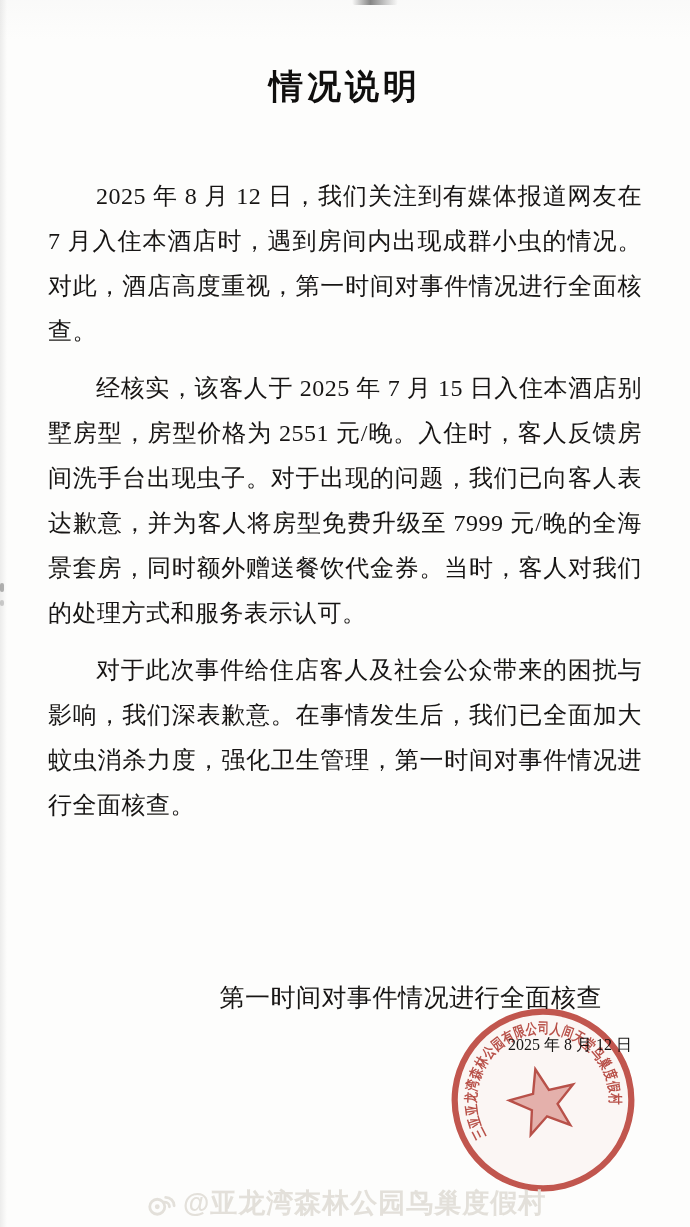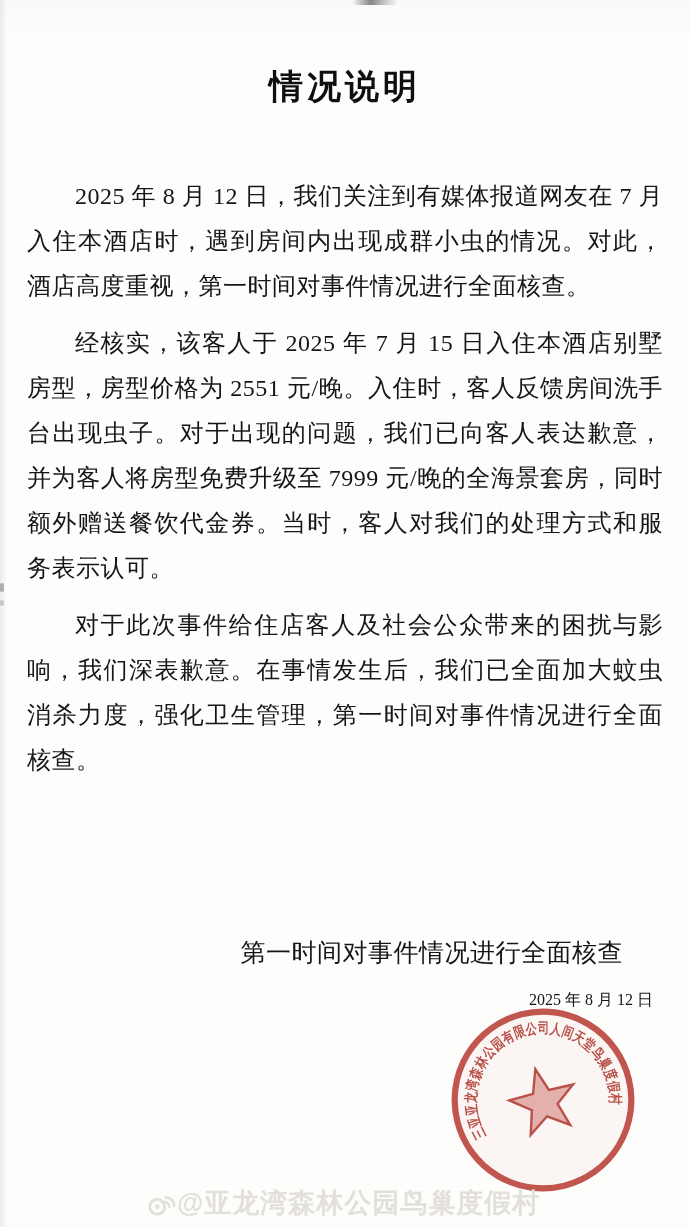--- a/index.html
+++ b/index.html
@@ -12,21 +12,21 @@
     font-family: "Liberation Serif", serif;
   }
   .photo-tint {
     position: absolute; inset: 0; pointer-events: none;
     background:
       linear-gradient(90deg, rgba(160,160,160,0.18) 0px, rgba(255,255,255,0) 7px),
       linear-gradient(180deg, rgba(240,240,240,0.25) 0px, rgba(255,255,255,0) 40px);
   }
   .doc {
     position: absolute; inset: 0;
-    padding: 0 15px;
+    padding: 0 36px;
     color: #171514;
   }
   .doc-title {
     text-align: center;
     font-size: 34px;
     font-weight: bold;
     letter-spacing: 4px;
     margin: 66px 0 0 0;
     line-height: 42px;
     color: #100f0e;
@@ -61,21 +61,21 @@
     left: 447px; top: 1004px;
     width: 192px; height: 192px;
     mix-blend-mode: multiply;
     opacity: 0.93;
     transform: rotate(-14deg);
     pointer-events: none;
   }
   .watermark {
     position: absolute;
     left: 146px; bottom: 6px;
-    display: flex; align-items: center; gap: 1px;
+    display: flex; align-items: center; gap: 7px;
     color: #e3e0da;
     font-family: "Liberation Sans", sans-serif;
     font-weight: bold;
     font-size: 27px;
     letter-spacing: 1px;
     user-select: none;
   }
   .artifact-top {
     position: absolute; left: 352px; top: 0;
     width: 46px; height: 5px;

